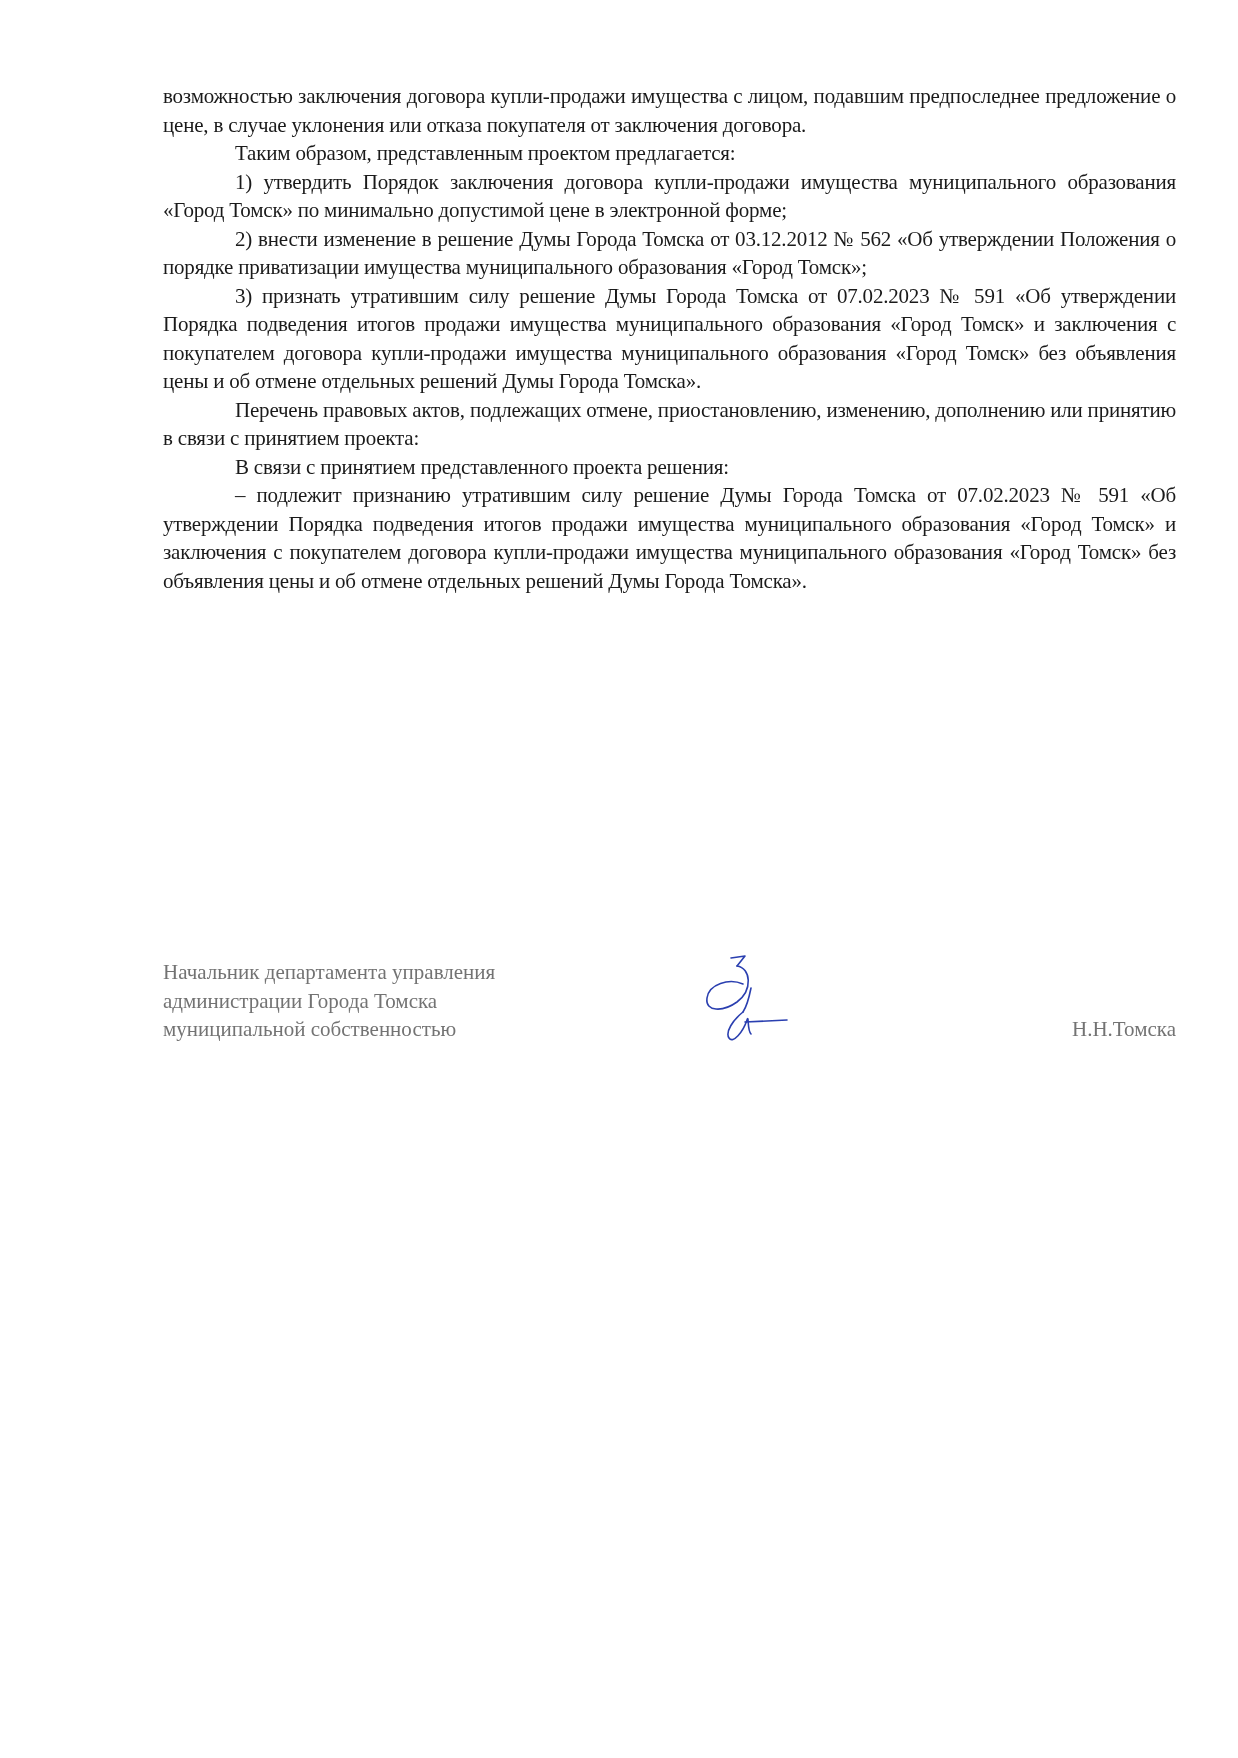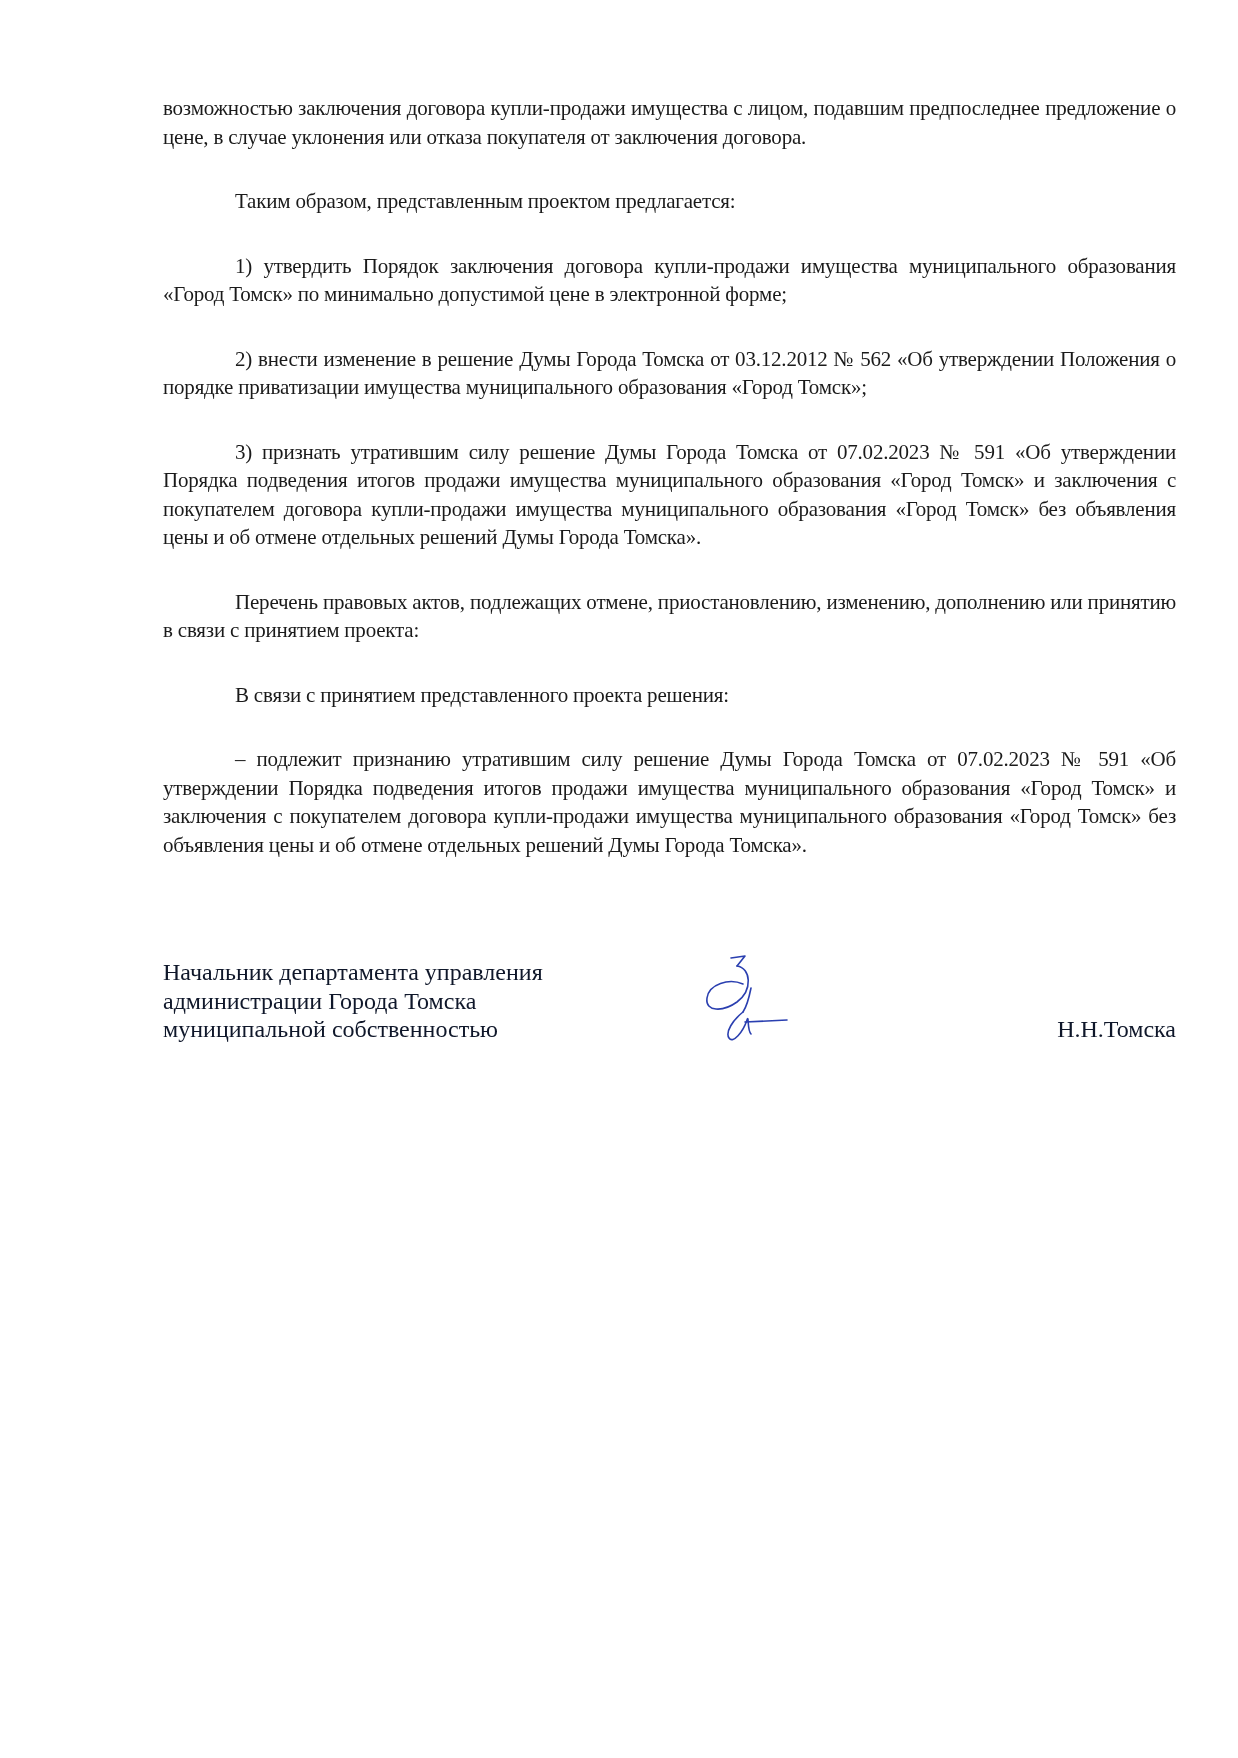--- a/index.html
+++ b/index.html
@@ -1,30 +1,30 @@
 <!DOCTYPE html>
 <html><head>
   <meta charset="utf-8">
   <style>
     html, body { margin: 0; padding: 0; background: #ffffff; }
     body { width: 1238px; height: 1758px; position: relative; overflow: hidden; }
     .page {
-      position: absolute; left: 163px; top: 94px; width: 1013px;
+      position: absolute; left: 163px; top: 82px; width: 1013px;
       font-family: "Liberation Serif", "DejaVu Serif", serif;
       font-size: 21px; line-height: 28.5px; color: #1a1a1a;
       letter-spacing: -0.2px;
     }
     .p { margin: 0; text-align: justify; text-align-last: left; }
-    .indent { text-indent: 72px; margin-top: 36px; }
+    .indent { text-indent: 72px; }
     .gap-top { }
     .bold { font-weight: normal; }
     .sig-block {
       position: absolute; left: 163px; top: 958px; width: 1013px; height: 90px;
       font-family: "Liberation Serif", "DejaVu Serif", serif;
-      font-size: 24px; line-height: 28.5px; color: #0f172a;
+      font-size: 21px; line-height: 28.5px; color: #737373;
     }
     .sig-title { position: absolute; left: 0; top: 0; }
     .sig-title div { white-space: nowrap; }
     .sig-name { position: absolute; right: 0; top: 57px; white-space: nowrap; }
     .signature { position: absolute; left: 530px; top: -8px; width: 110px; height: 100px; }
   </style>
 </head>
 <body>
 
 <div class="page">

